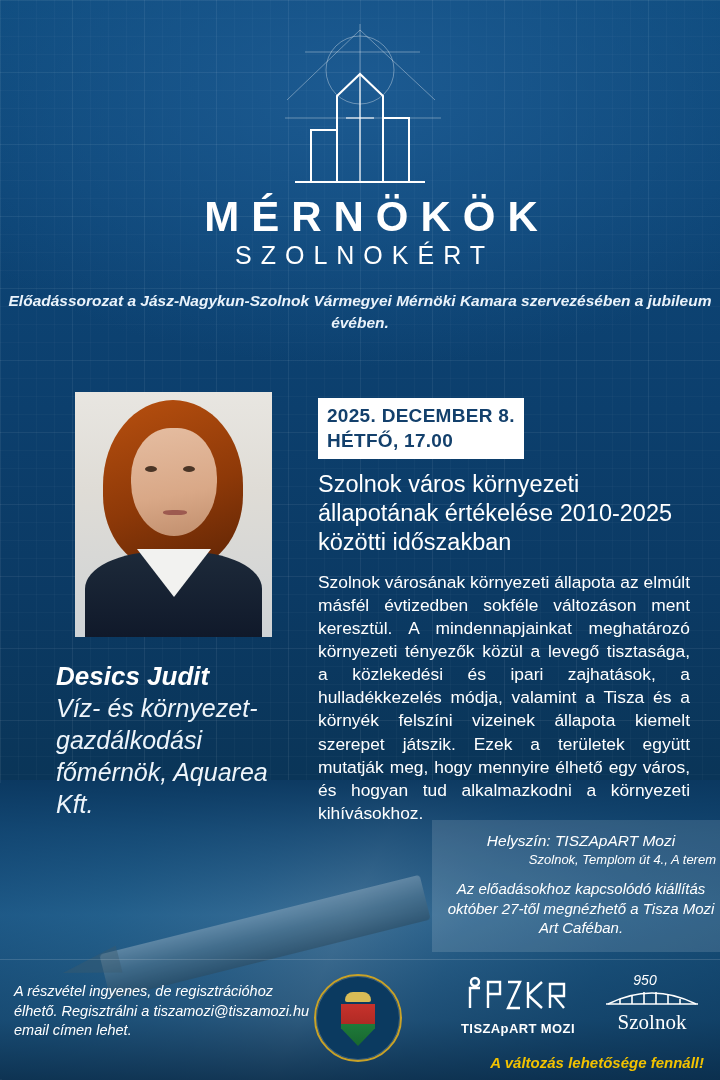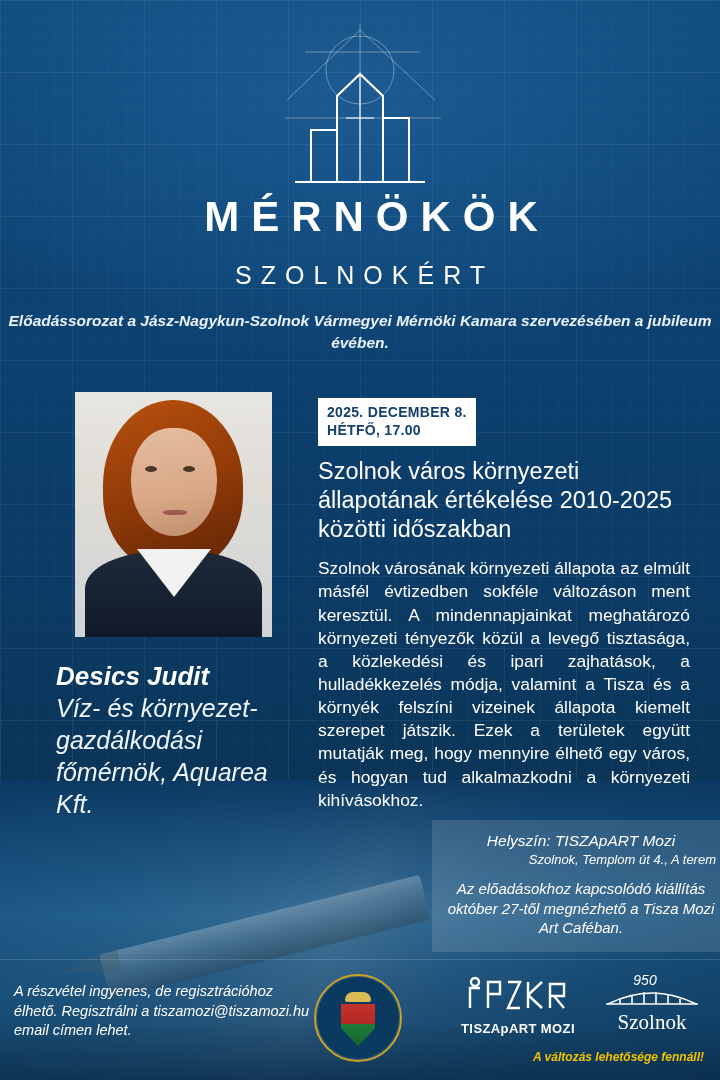--- a/index.html
+++ b/index.html
@@ -97,21 +97,21 @@
   .brand {
     margin-top: 6px;
     color: #ffffff;
     font-size: 42px;
     letter-spacing: 12px;
     font-weight: bold;
     text-indent: 12px;
     padding-left: 22px;
   }
   .brand-sub {
-    margin-top: 20px;
+    margin-top: 0;
     color: #ffffff;
     font-size: 25px;
     letter-spacing: 9px;
     text-indent: 9px;
   }
   .tagline {
     margin-top: 20px;
     color: #eaf3fb;
     font-size: 15.5px;
     font-style: italic;
@@ -197,21 +197,21 @@
   .content {
     position: absolute;
     left: 318px;
     top: 398px;
     width: 372px;
   }
   .datebox {
     display: inline-block;
     background: #ffffff;
     color: #13406c;
-    font-size: 14px;
+    font-size: 19px;
     font-weight: bold;
     line-height: 1.32;
     padding: 5px 9px 6px 9px;
     letter-spacing: 0.3px;
   }
   .datebox .d2 { display: block; }
   .talk-title {
     margin-top: 11px;
     color: #ffffff;
     font-size: 23.5px;
@@ -320,23 +320,23 @@
     padding-right: 14px;
     margin-bottom: -2px;
   }
   .szolnok-name {
     font-size: 21px;
     font-family: "Liberation Serif", serif;
   }
   .slogan {
     position: absolute;
     right: 16px;
-    bottom: 16px;
+    bottom: 9px;
     color: #f2c200;
-    font-size: 12px;
+    font-size: 15px;
     font-style: italic;
     font-weight: bold;
   }
   .footer-divider {
     position: absolute;
     left: 0; bottom: 120px;
     width: 720px; height: 1px;
     background: rgba(255,255,255,0.14);
   }
 </style>

